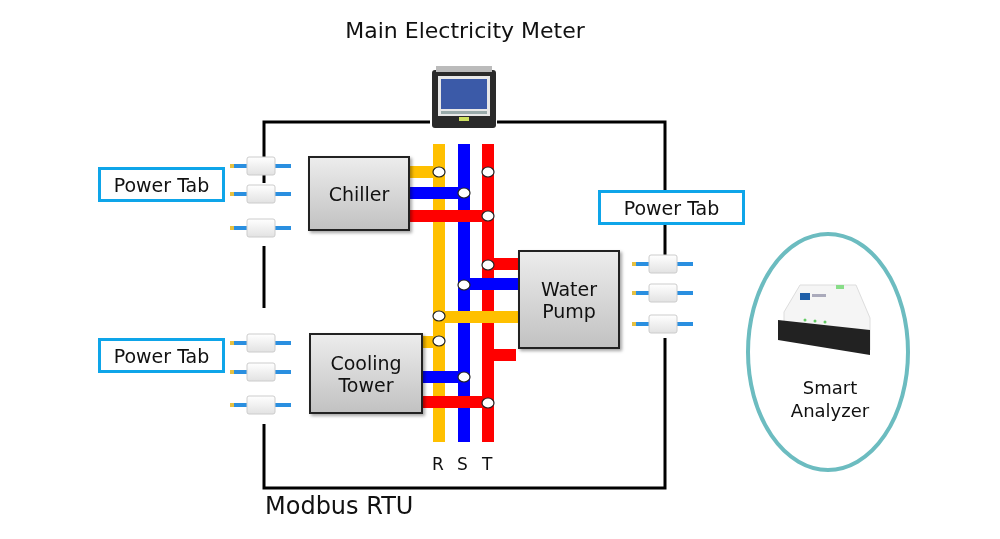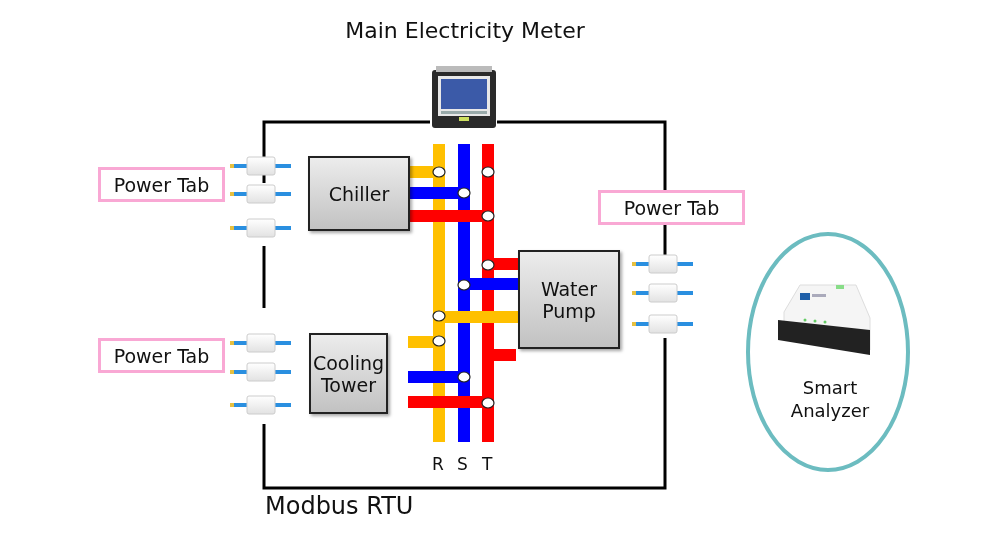--- a/index.html
+++ b/index.html
@@ -1,20 +1,20 @@
 <!DOCTYPE html>
 <html><head>
 <meta charset="utf-8">
 <style>
   html, body { margin:0; padding:0; background:#ffffff; }
   body { width:1000px; height:539px; position:relative; overflow:hidden;
          font-family:"DejaVu Sans","Liberation Sans",sans-serif; color:#111; }
   .abs { position:absolute; }
   .title { left:300px; top:18px; width:330px; text-align:center; font-size:22px; }
-  .ptab { position:absolute; border:3px solid #f9a8d4; background:#fff; box-sizing:border-box;
+  .ptab { position:absolute; border:3px solid #0ea5e9; background:#fff; box-sizing:border-box;
           font-size:19px; display:flex; align-items:center; justify-content:center; }
   .equip { position:absolute; border:2px solid #222; box-sizing:border-box;
            background:linear-gradient(#ececec,#c2c2c2); box-shadow:2px 2px 3px rgba(0,0,0,0.35);
            display:flex; align-items:center; justify-content:center; text-align:center;
            font-size:19px; line-height:22px; }
   .modbus { left:265px; top:492px; font-size:24px; }
   .phase-label { font-size:17px; }
   .sa-label { left:770px; top:376px; width:120px; text-align:center; font-size:18px; line-height:23px; }
   svg { position:absolute; left:0; top:0; }
 </style>
@@ -120,21 +120,21 @@
 
 <div class="equip" style="left:308px;top:156px;width:102px;height:75px;">
   <span>Chiller</span>
 </div>
 <div class="equip" style="left:518px;top:250px;width:102px;height:99px;">
   <div>
       <div>Water</div>
   <div>Pump</div>
     </div>
 </div>
-<div class="equip" style="left:309px;top:333px;width:79px;height:81px;">
+<div class="equip" style="left:309px;top:333px;width:114px;height:81px;">
   <div>
       <div>Cooling</div>
   <div>Tower</div>
     </div>
 </div>
 
 <div class="abs phase-label" style="left:432px;top:454px;">R</div>
 <div class="abs phase-label" style="left:457px;top:454px;">S</div>
 <div class="abs phase-label" style="left:482px;top:454px;">T</div>
 

